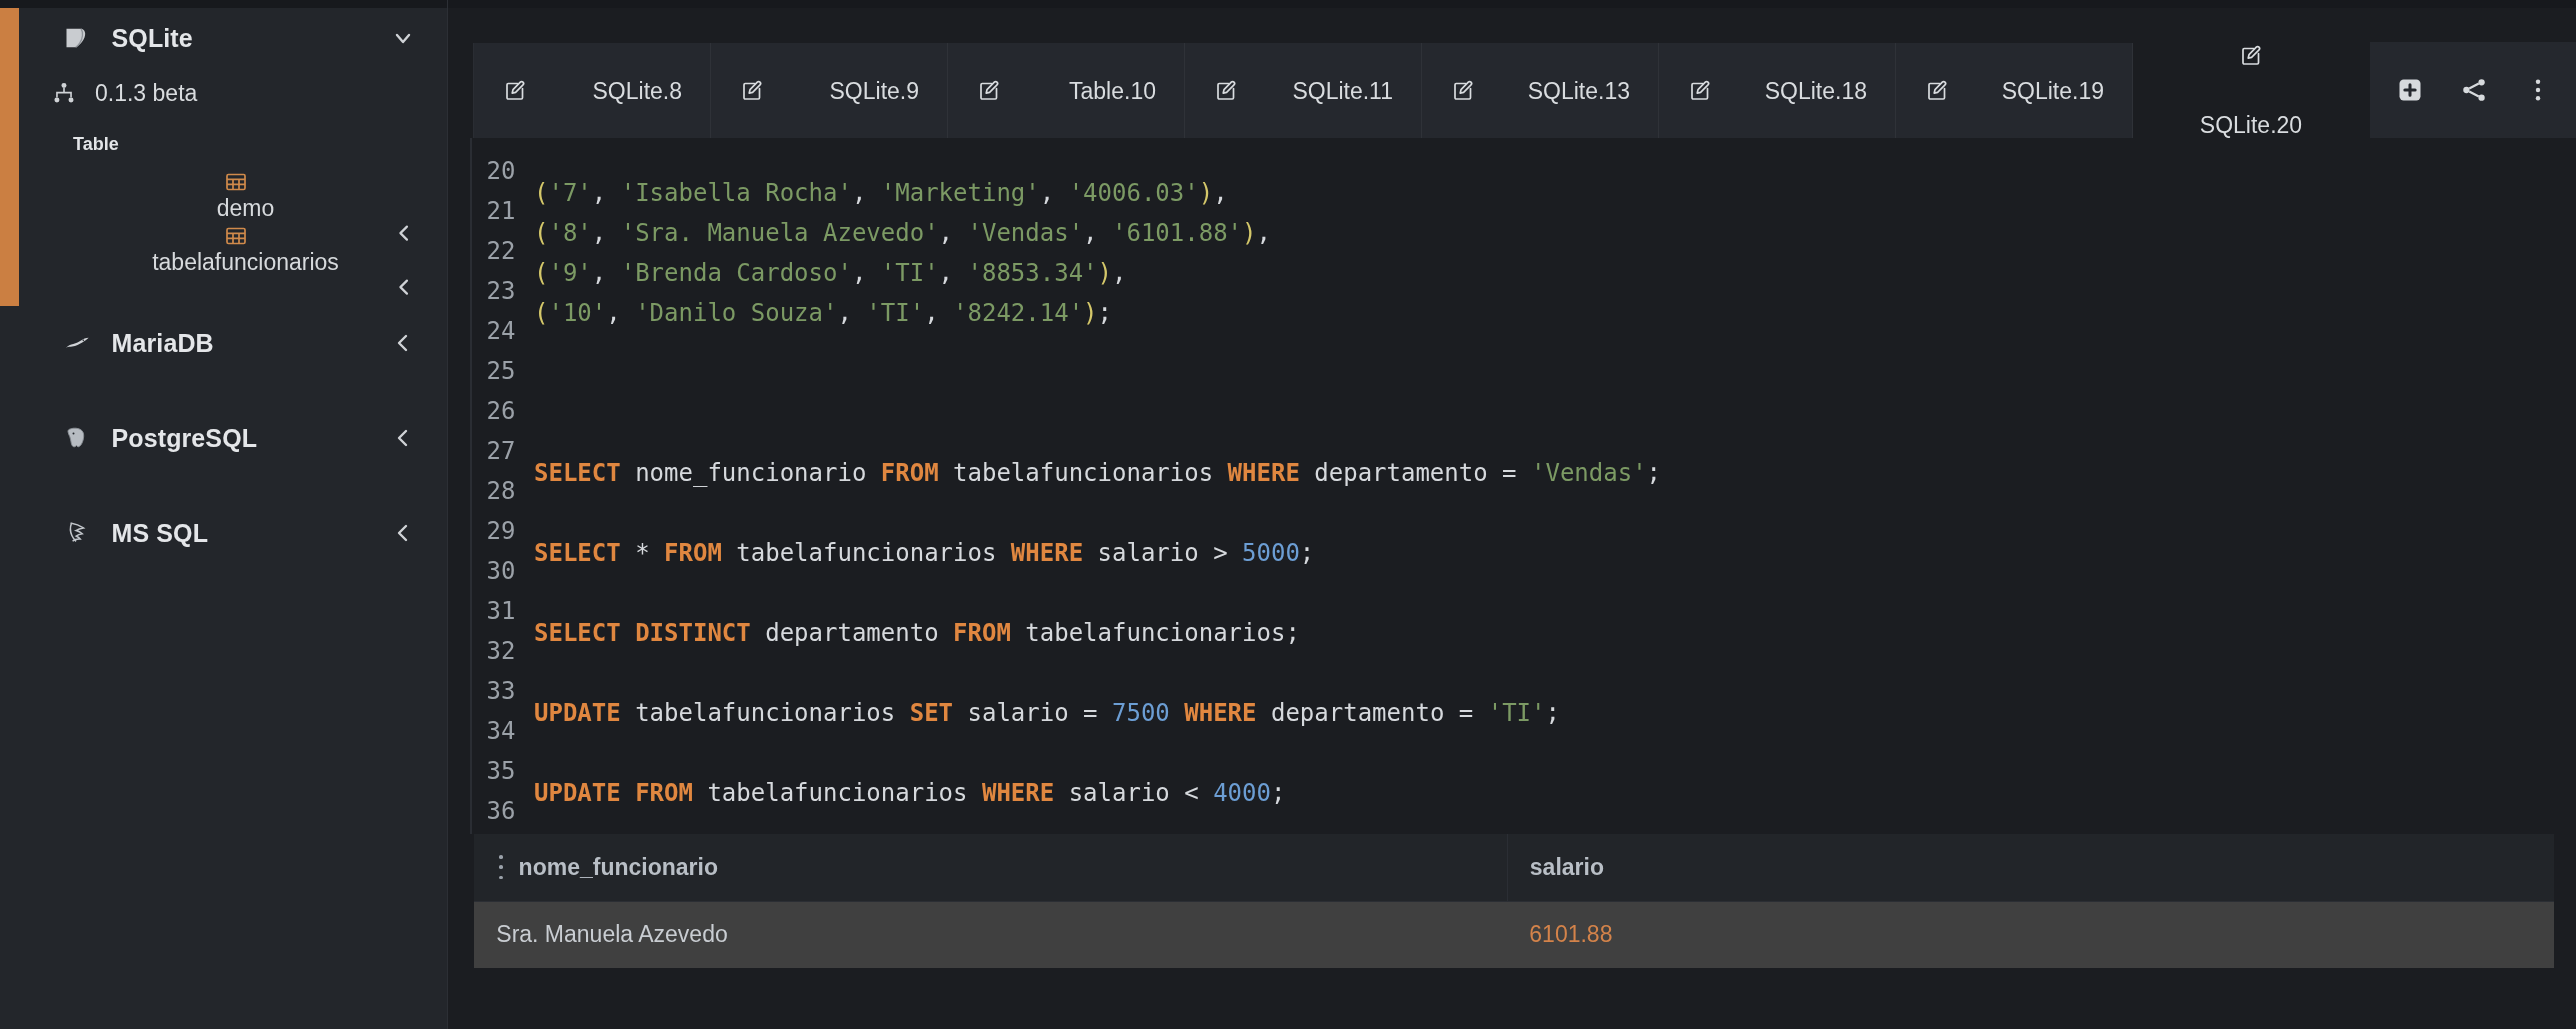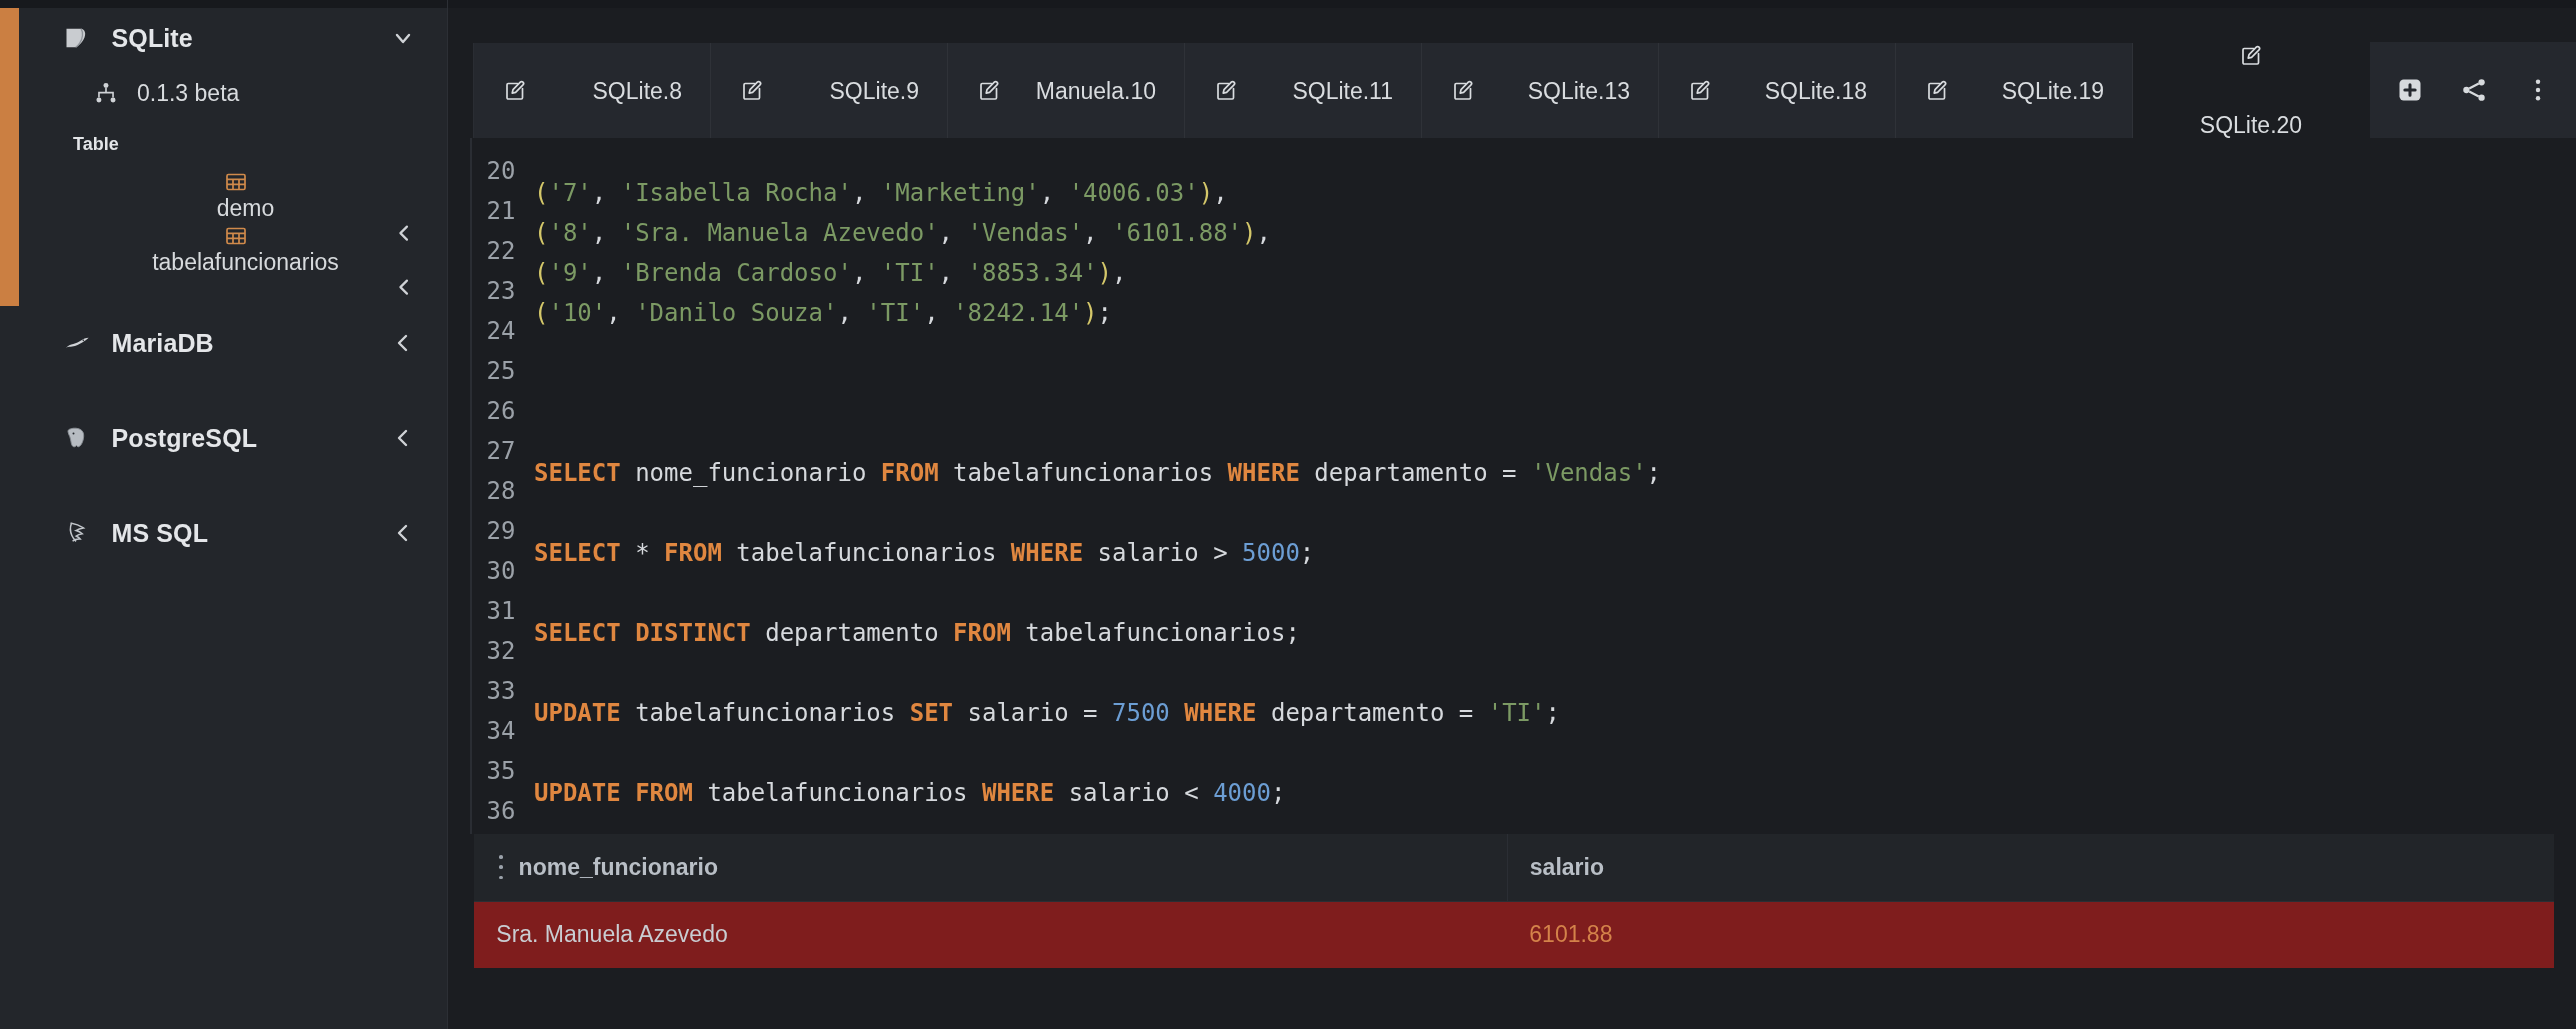--- a/index.html
+++ b/index.html
@@ -72,21 +72,21 @@
     margin-left: auto;
     width: 24px; height: 24px;
     display: flex; align-items: center; justify-content: center;
     color: #cfd2d6;
   }
 
   .version-row {
     display: flex;
     align-items: center;
     height: 52px;
-    padding-left: 92px;
+    padding-left: 50px;
   }
   .version-row .v-icon {
     width: 28px; height: 28px;
     margin-right: 17px;
     display: flex; align-items: center; justify-content: center;
     flex: 0 0 28px;
   }
   .version-row .v-label {
     font-size: 23px;
     color: #d9dcdf;
@@ -301,21 +301,21 @@
     border-radius: 50%;
   }
   #results-table td {
     height: 67px;
     font-size: 23px;
     color: #c9cdd2;
     padding: 0 22.3px;
     vertical-align: middle;
   }
   #results-table td.salary { color: #d4834a; }
-  #results-table tbody tr { background: #7f1d1d; }
+  #results-table tbody tr { background: #404040; }
   .col-name { width: 1033px; }
 </style>
 </head>
 <body>
 
 <div id="app">
 
   <aside id="sidebar">
     <div id="sidebar-top-strip"></div>
     <div id="accent-bar"></div>
@@ -461,21 +461,21 @@
           <span class="tab-label">SQLite.9</span>
         </div>
 
         <div class="tab">
           <span class="tab-icon">
             <svg width="24" height="24" viewBox="0 0 24 24" fill="none" stroke="#d9dcdf" stroke-width="1.7" stroke-linecap="round" stroke-linejoin="round">
               <path d="M14.5 4.5H5.2A1.2 1.2 0 0 0 4 5.7v13.1A1.2 1.2 0 0 0 5.2 20h13.1a1.2 1.2 0 0 0 1.2-1.2V9.5"></path>
               <path d="M17.3 3.2a1.9 1.9 0 0 1 2.7 2.7L12.6 13.3l-3.4.8.8-3.4z"></path>
             </svg>
           </span>
-          <span class="tab-label">Manuela.10</span>
+          <span class="tab-label">Table.10</span>
         </div>
 
         <div class="tab">
           <span class="tab-icon">
             <svg width="24" height="24" viewBox="0 0 24 24" fill="none" stroke="#d9dcdf" stroke-width="1.7" stroke-linecap="round" stroke-linejoin="round">
               <path d="M14.5 4.5H5.2A1.2 1.2 0 0 0 4 5.7v13.1A1.2 1.2 0 0 0 5.2 20h13.1a1.2 1.2 0 0 0 1.2-1.2V9.5"></path>
               <path d="M17.3 3.2a1.9 1.9 0 0 1 2.7 2.7L12.6 13.3l-3.4.8.8-3.4z"></path>
             </svg>
           </span>
           <span class="tab-label">SQLite.11</span>

